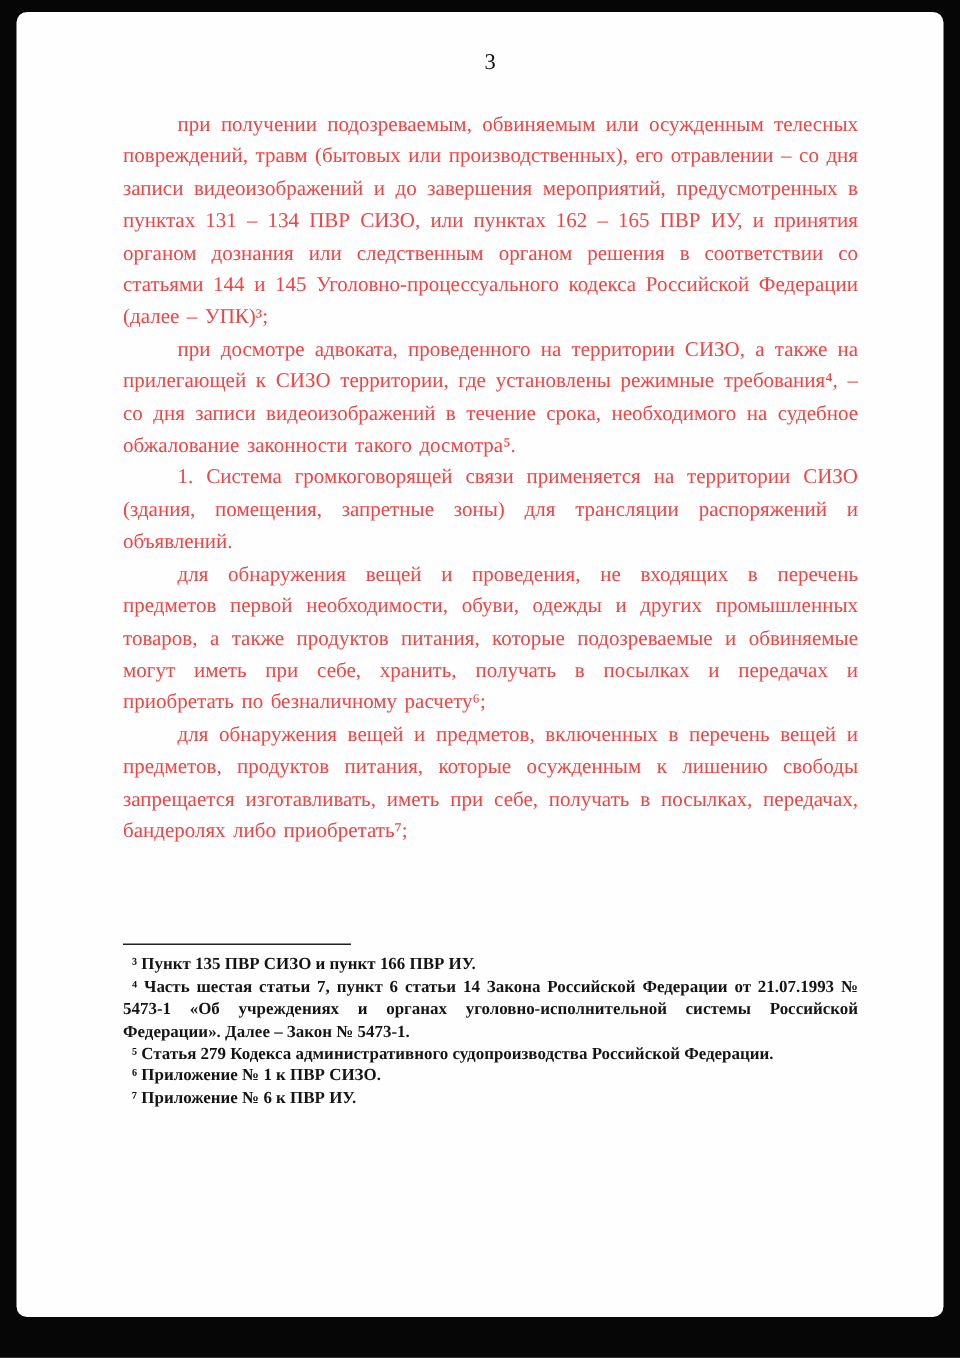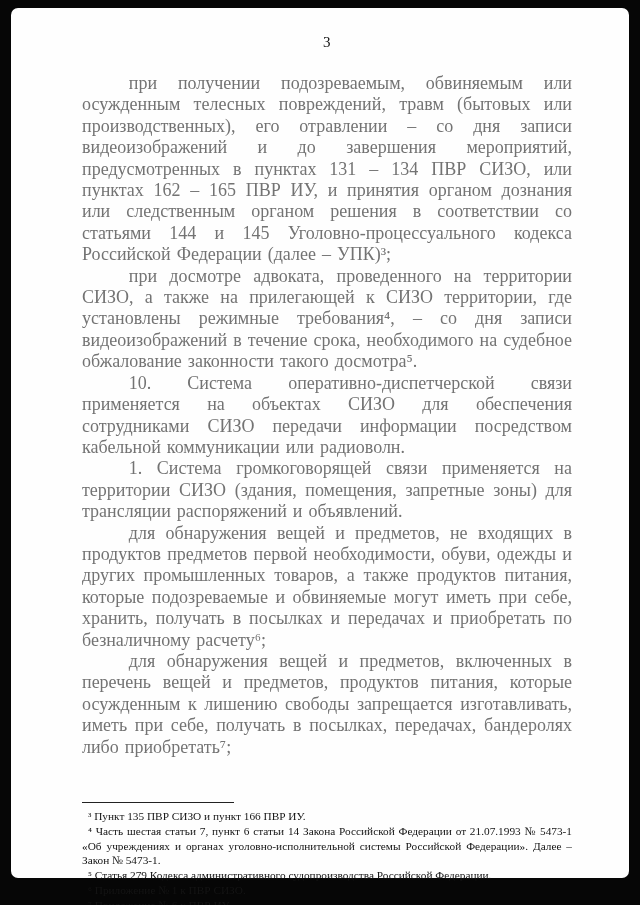--- a/index.html
+++ b/index.html
@@ -32,27 +32,28 @@
   .page-number {
     text-align: center;
     font-size: 15px;
     margin-bottom: 22px;
     letter-spacing: 0.5px;
   }
   .doc-body p {
     margin: 0;
     text-align: justify;
     text-indent: 2.6em;
-    font-size: 18px;
+    font-size: 14px;
     line-height: 21.4px;
     word-spacing: 1.5px;
-    color: #737373;
+    color: #ef4444;
   }
   .footnotes {
-    margin-top: 44px;
+    margin-top: 64px;
+    font-weight: bold;
   }
   .footnote-rule {
     width: 152px;
     height: 0;
     border-top: 1.3px solid #222;
     margin-bottom: 6px;
   }
   .footnotes p {
     margin: 0;
     font-size: 11.3px;
@@ -66,23 +67,22 @@
 <body>
 
 <div class="scan-frame">
   <div class="page">
 
     <div class="page-number">3</div>
 
     <div class="doc-body">
       <p>при получении подозреваемым, обвиняемым или осужденным телесных повреждений, травм (бытовых или производственных), его отравлении – со дня записи видеоизображений и до завершения мероприятий, предусмотренных в пунктах 131 – 134 ПВР СИЗО, или пунктах 162 – 165 ПВР ИУ, и принятия органом дознания или следственным органом решения в соответствии со статьями 144 и 145 Уголовно-процессуального кодекса Российской Федерации (далее – УПК)³;</p>
       <p>при досмотре адвоката, проведенного на территории СИЗО, а также на прилегающей к СИЗО территории, где установлены режимные требования⁴, – со дня записи видеоизображений в течение срока, необходимого на судебное обжалование законности такого досмотра⁵.</p>
-      <p>10. Система оперативно-диспетчерской связи применяется на объектах СИЗО для обеспечения сотрудниками СИЗО передачи информации посредством кабельной коммуникации или радиоволн.</p>
       <p>1. Система громкоговорящей связи применяется на территории СИЗО (здания, помещения, запретные зоны) для трансляции распоряжений и объявлений.</p>
-      <p>для обнаружения вещей и предметов, не входящих в продуктов предметов первой необходимости, обуви, одежды и других промышленных товаров, а также продуктов питания, которые подозреваемые и обвиняемые могут иметь при себе, хранить, получать в посылках и передачах и приобретать по безналичному расчету⁶;</p>
+      <p>для обнаружения вещей и проведения, не входящих в перечень предметов первой необходимости, обуви, одежды и других промышленных товаров, а также продуктов питания, которые подозреваемые и обвиняемые могут иметь при себе, хранить, получать в посылках и передачах и приобретать по безналичному расчету⁶;</p>
       <p>для обнаружения вещей и предметов, включенных в перечень вещей и предметов, продуктов питания, которые осужденным к лишению свободы запрещается изготавливать, иметь при себе, получать в посылках, передачах, бандеролях либо приобретать⁷;</p>
     </div>
 
     <div class="footnotes">
       <div class="footnote-rule"></div>
       <p>³ Пункт 135 ПВР СИЗО и пункт 166 ПВР ИУ.</p>
       <p>⁴ Часть шестая статьи 7, пункт 6 статьи 14 Закона Российской Федерации от 21.07.1993 № 5473-1 «Об учреждениях и органах уголовно-исполнительной системы Российской Федерации». Далее – Закон № 5473-1.</p>
       <p>⁵ Статья 279 Кодекса административного судопроизводства Российской Федерации.</p>
       <p>⁶ Приложение № 1 к ПВР СИЗО.</p>
       <p>⁷ Приложение № 6 к ПВР ИУ.</p>

